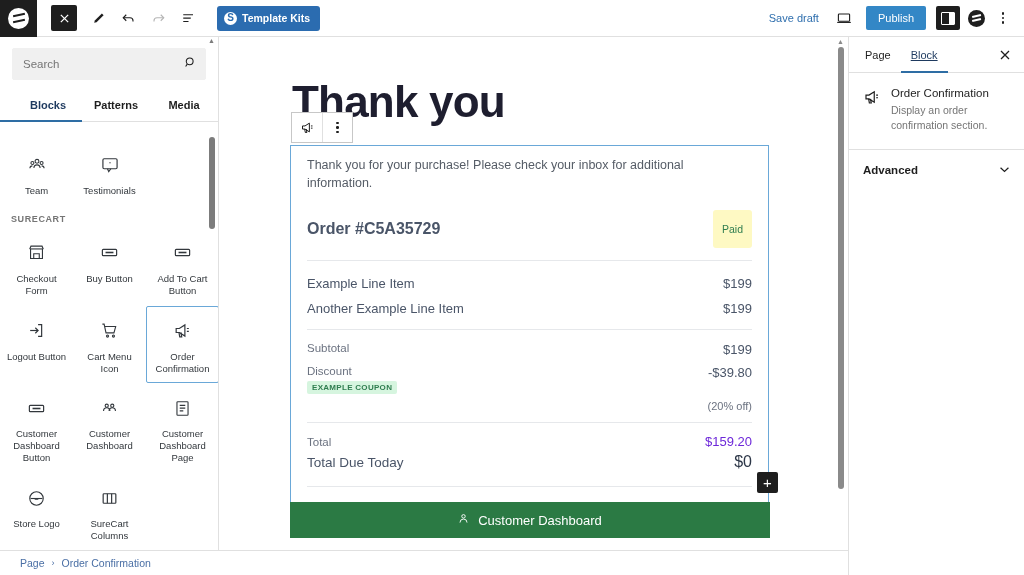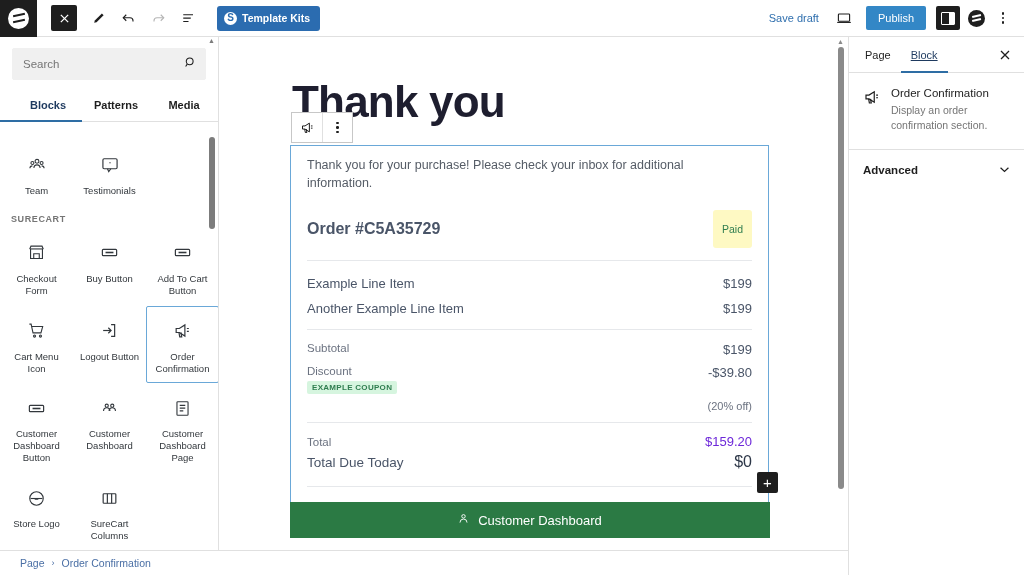--- a/index.html
+++ b/index.html
@@ -441,37 +441,37 @@
           <svg width="19" height="19" viewBox="0 0 24 24" fill="none" stroke="currentColor" stroke-width="1.5">
               <rect x="3" y="8" width="18" height="8" rx="1.2"></rect>
               <path d="M7 12h10" stroke-width="2"></path>
             </svg>
         </span>
         <span class="bl">Add To Cart Button</span>
       </div>
 
       <div class="block-cell">
         <span class="bi">
+          <svg width="19" height="19" viewBox="0 0 24 24" fill="none" stroke="currentColor" stroke-width="1.5">
+              <path d="M14 4.5h4.5v15H14"></path>
+              <path d="M4 12h10"></path>
+              <path d="M10.5 8.5 L14 12 L10.5 15.5"></path>
+            </svg>
+        </span>
+        <span class="bl">Logout Button</span>
+      </div>
+      <div class="block-cell">
+        <span class="bi">
           <svg width="19" height="19" viewBox="0 0 24 24" fill="none" stroke="currentColor" stroke-width="1.4">
               <path d="M3 4h2.2l2.4 11h10l2.2-8H6.2"></path>
               <circle cx="9.5" cy="19" r="1.3"></circle>
               <circle cx="17" cy="19" r="1.3"></circle>
             </svg>
         </span>
         <span class="bl">Cart Menu Icon</span>
-      </div>
-      <div class="block-cell">
-        <span class="bi">
-          <svg width="19" height="19" viewBox="0 0 24 24" fill="none" stroke="currentColor" stroke-width="1.5">
-              <path d="M14 4.5h4.5v15H14"></path>
-              <path d="M4 12h10"></path>
-              <path d="M10.5 8.5 L14 12 L10.5 15.5"></path>
-            </svg>
-        </span>
-        <span class="bl">Logout Button</span>
       </div>
       <div class="block-cell selected">
         <span class="bi">
           <svg width="19" height="19" viewBox="0 0 24 24" fill="none" stroke="currentColor" stroke-width="1.5">
               <path d="M4 9.5h4l7-4.5v14l-7-4.5H4z"></path>
               <path d="M7.5 14.5 L8.5 20 h2.5 l-1-5.5"></path>
               <path d="M17.5 9.5 h2.5 M17.5 13 h2.5"></path>
             </svg>
         </span>
         <span class="bl">Order Confirmation</span>

